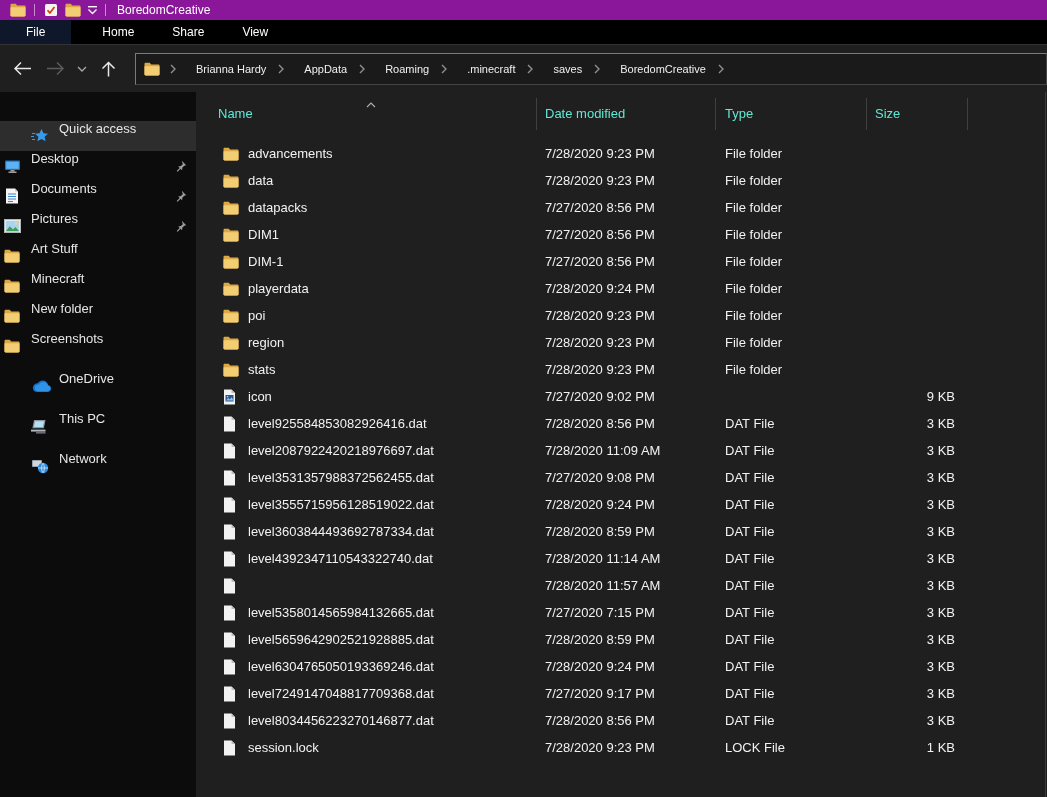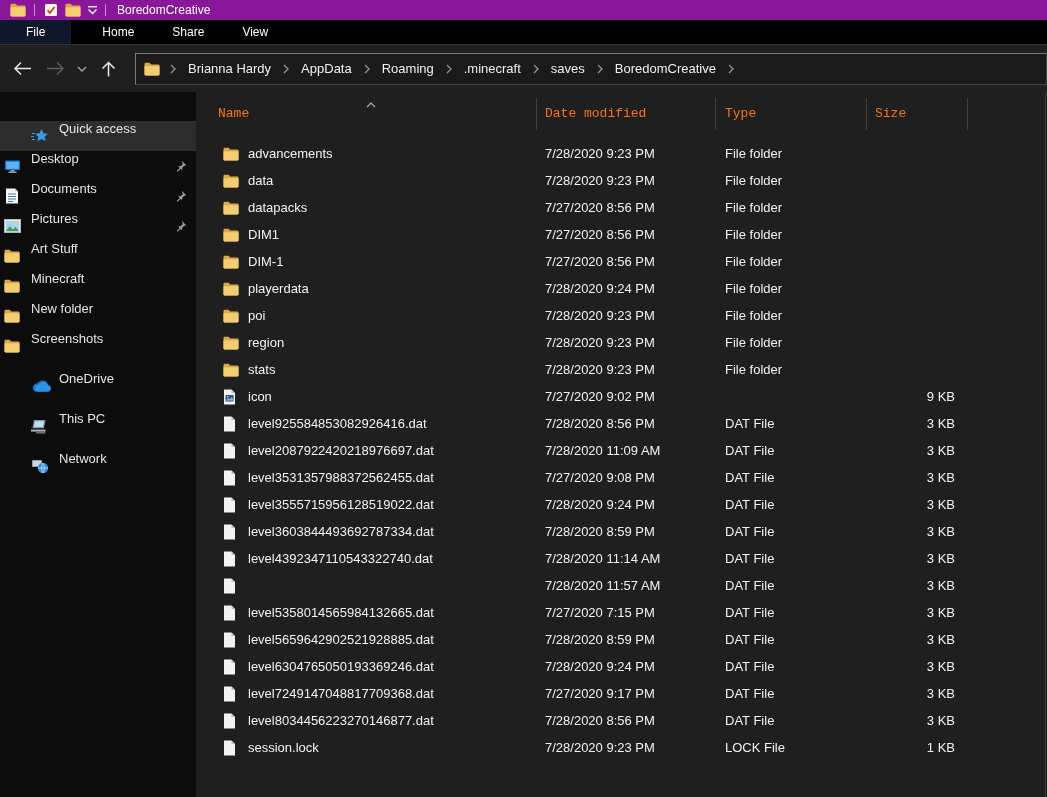--- a/index.html
+++ b/index.html
@@ -29,21 +29,21 @@
   .nav-back { width:34px; margin-left:5px; }
   .nav-fwd  { width:32px; }
   .nav-recent { width:22px; }
   .nav-up  { width:30px; }
   .addressbar { flex:1; height:32px; margin-left:12px; background:#1a1a1a;
                 border:1px solid #454545; border-top-color:#7a7a7a; border-left-color:#7a7a7a;
                 display:flex; align-items:center; padding-left:8px; overflow:hidden; }
   .bc-root-icon { display:inline-flex; align-items:center; margin-right:4px; }
   .breadcrumb { display:flex; align-items:center; height:100%; }
   .bc-chev { display:inline-flex; align-items:center; padding:0 6px; }
-  .bc-crumb { color:#f0f0f0; font-size:13px; padding:0 6px; white-space:nowrap; cursor:pointer; }
+  .bc-crumb { color:#f0f0f0; font-size:11px; padding:0 6px; white-space:nowrap; cursor:pointer;margin-left:8px; }
 
   
   .main { position:absolute; left:0; top:92px; width:100%; bottom:0; }
   .sidebar { position:absolute; left:0; top:0; width:196px; height:100%;
              background:#0c0c0c; padding-top:29px; overflow:hidden; }
   .filepane { position:absolute; left:196px; right:0; top:0; bottom:0; background:#1f1f1f; }
   .edge-line { position:absolute; top:0; right:1px; bottom:0; width:1px; background:#3a3a3a; }
 
   
   .side-row { height:30px; display:flex; color:#e6e6e6; font-size:13px; cursor:pointer; }
@@ -51,21 +51,21 @@
   .side-row.level-1 { }
   .side-row.selected { background:#2d2d2d; }
   .side-row.gap { margin-top:10px; }
   .side-icon { width:24px; display:inline-flex; justify-content:center; align-items:center; margin-right:7px; }
   .side-label { white-space:nowrap; }
   .side-pin { margin-left:auto; margin-right:9px; display:none; align-items:center; }
   .side-row.pinned .side-pin { display:inline-flex; }
 
   
   .listheader { position:relative; height:48px; }
-  .colh { position:absolute; top:14px; font-size:13px; color:#f97316; cursor:pointer; white-space:nowrap;font-family:Liberation Mono, monospace; }
+  .colh { position:absolute; top:14px; font-size:13px; color:#5eead4; cursor:pointer; white-space:nowrap; }
   .colh-name { left:22px; }
   .colh-date { left:349px; }
   .colh-type { left:529px; }
   .colh-size { left:679px; }
   .colsep { position:absolute; top:6px; height:32px; width:1px; background:#404040; }
   .sep1 { left:340px; } .sep2 { left:519px; } .sep3 { left:670px; } .sep4 { left:771px; }
   .sort-chev { position:absolute; left:170px; top:2px; }
 
   
   .file-row { position:relative; height:27px; cursor:default; }

